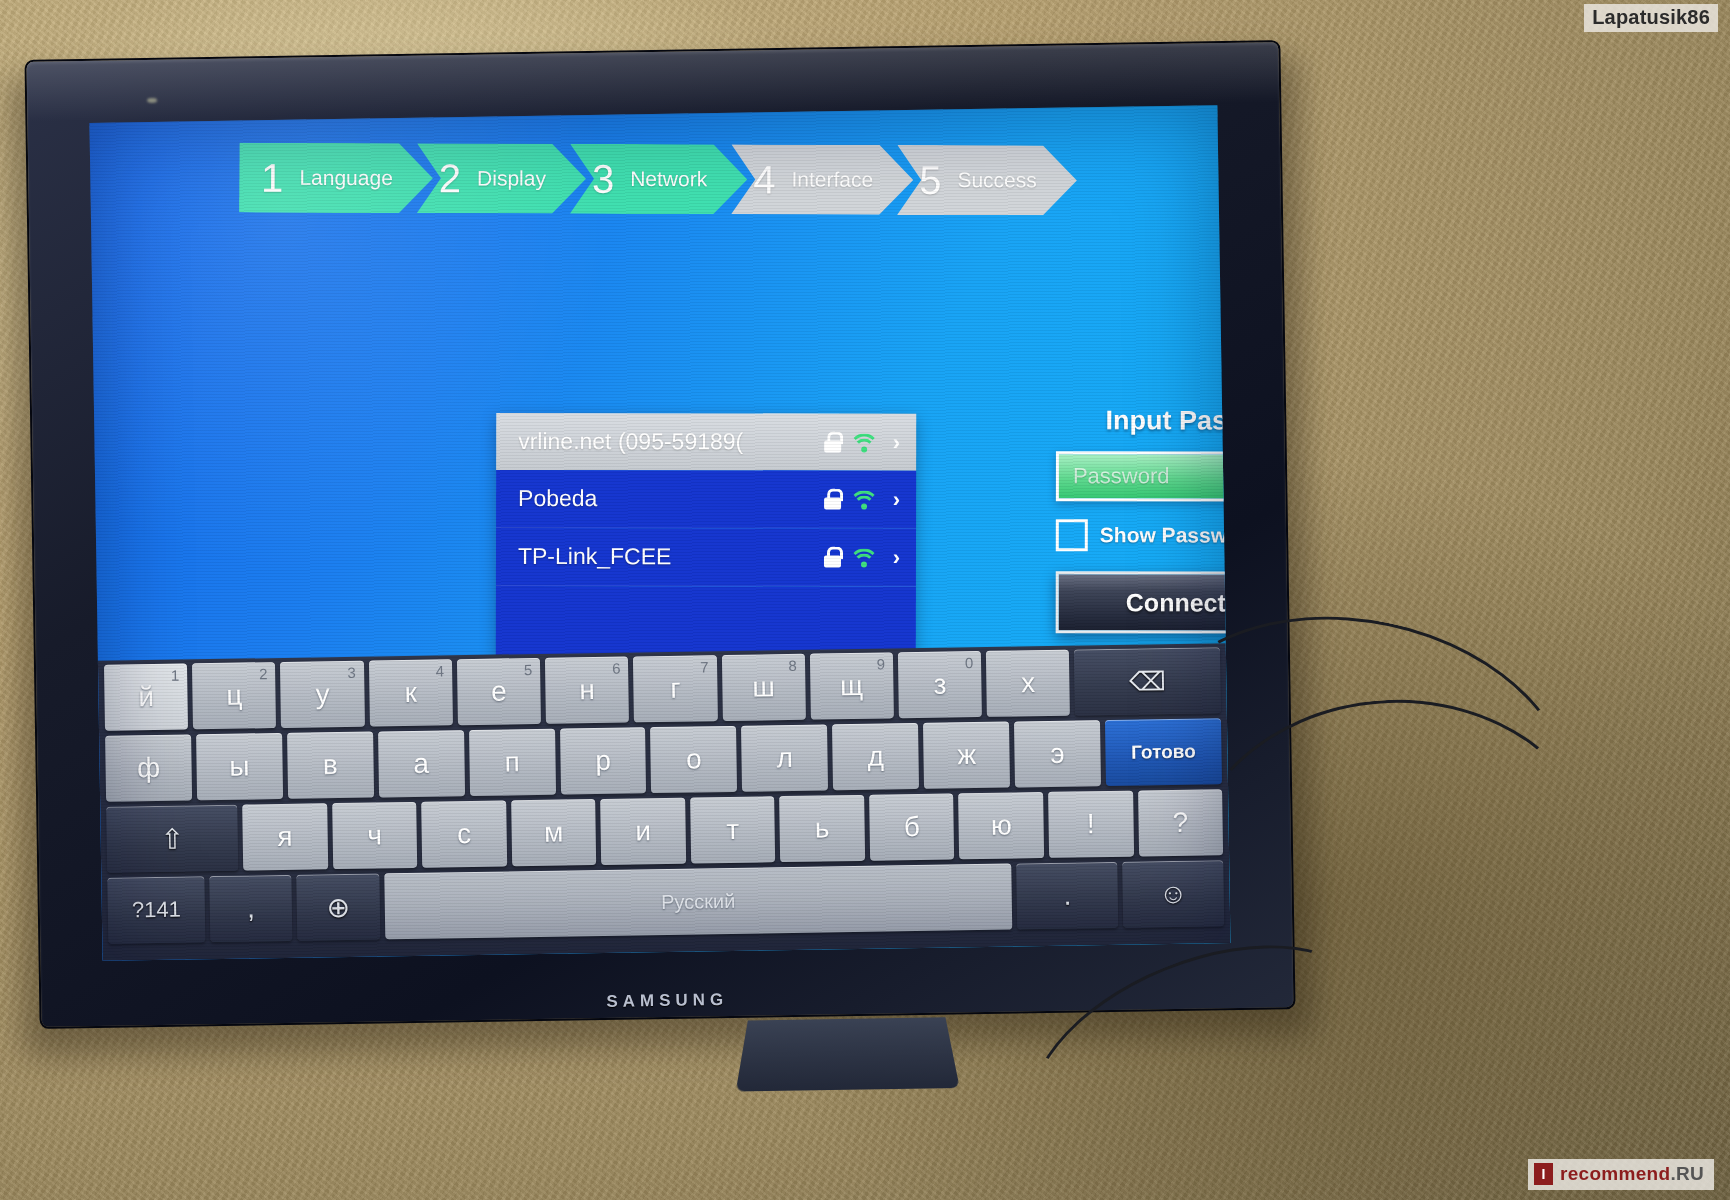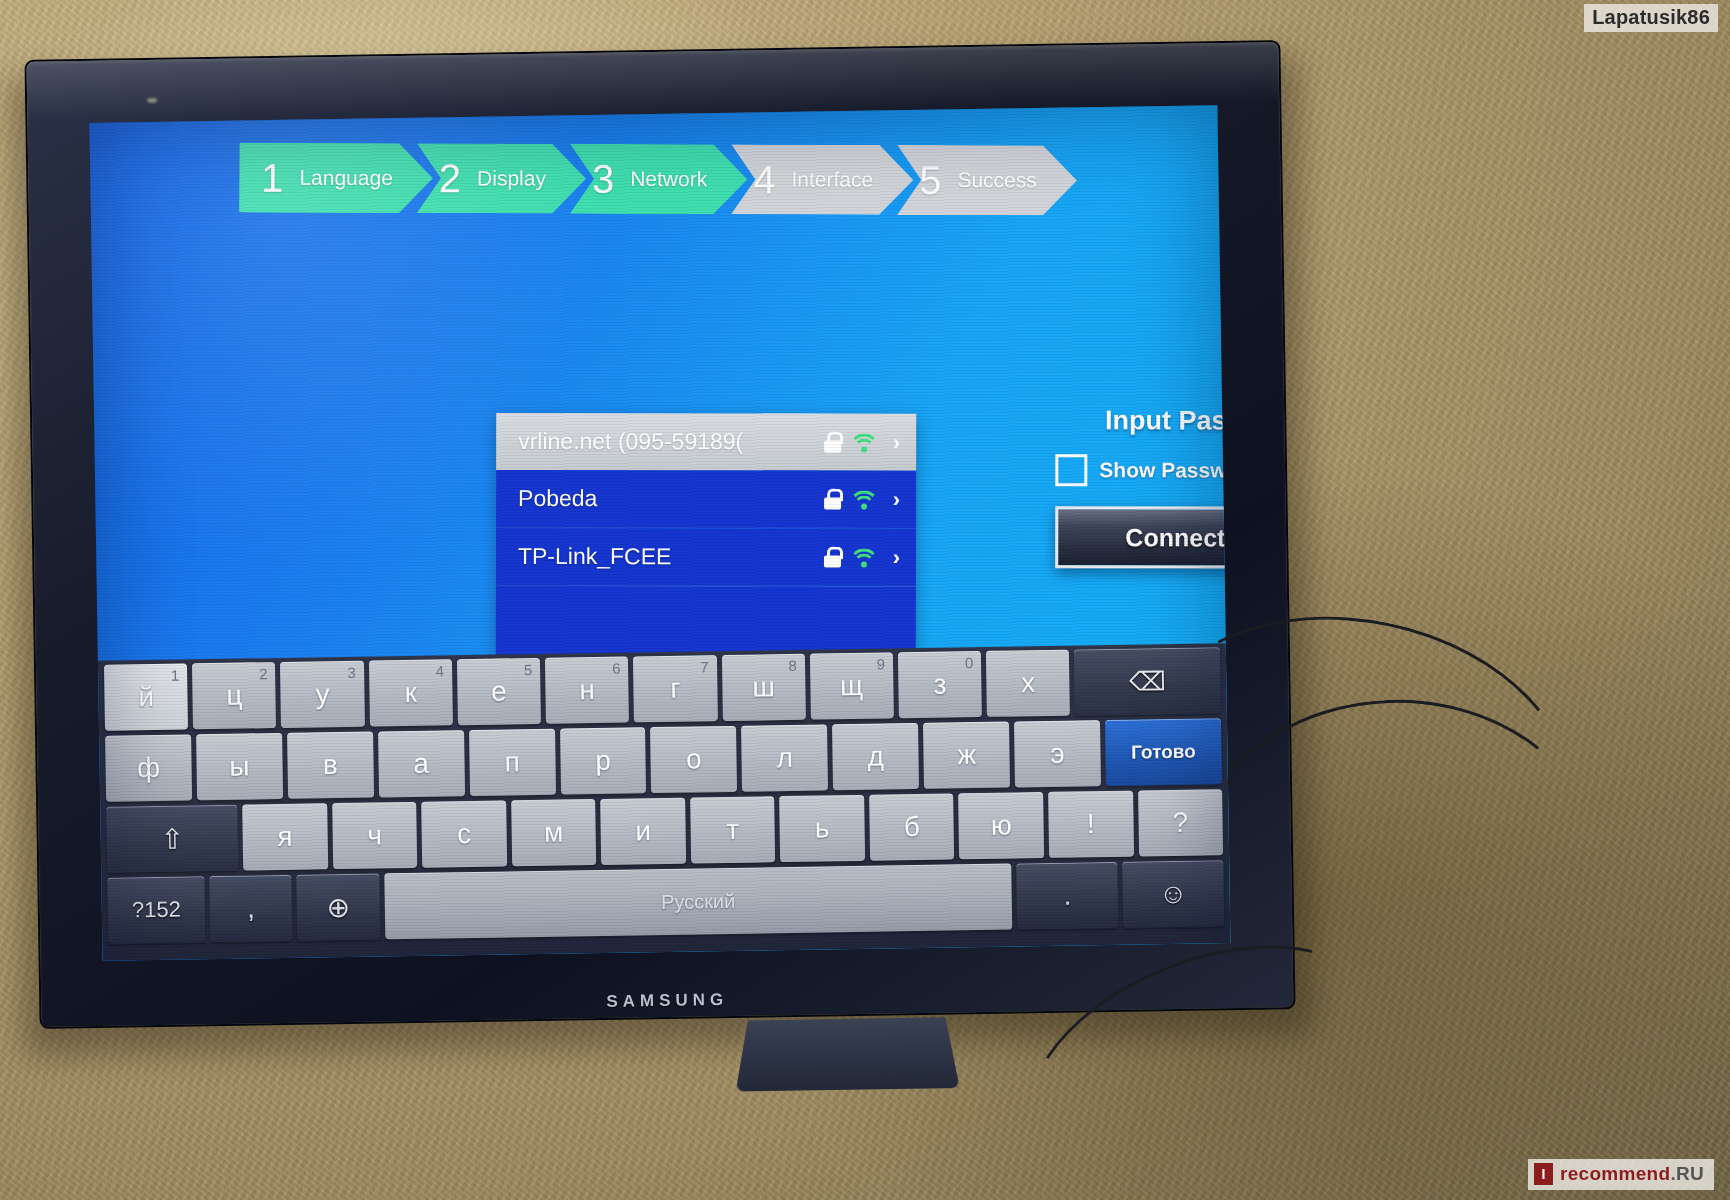--- a/index.html
+++ b/index.html
@@ -368,20 +368,23 @@
                 <span class="dot"></span>
               </span>
           </div>
           <div class="chev">›</div>
         </div>
         <div class="netlist-tail"></div>
       </div>
 
       <div class="pwpanel">
         <div class="pw-title">Input Password</div>
+        <div class="pw-field">
+          <span class="ph">Password</span>
+        </div>
         <div class="pw-check">
           <span class="box"></span>
           <span class="lab">Show Password</span>
         </div>
         <div class="pw-btn">
           <span class="lab">Connect Now</span>
         </div>
       </div>
 
       <div class="keyboard">
@@ -508,21 +511,21 @@
           <div class="key">
               <span>!</span>
             </div>
           <div class="key">
               <span>?</span>
             </div>
         </div>
 
         <div class="krow">
           <div class="key dark k123">
-            <span>?152</span>
+            <span>?141</span>
           </div>
           <div class="key dark kcomma">
             <span>,</span>
           </div>
           <div class="key dark kglobe">
             <span>⊕</span>
           </div>
           <div class="key space">
             <span>Русский</span>
           </div>

